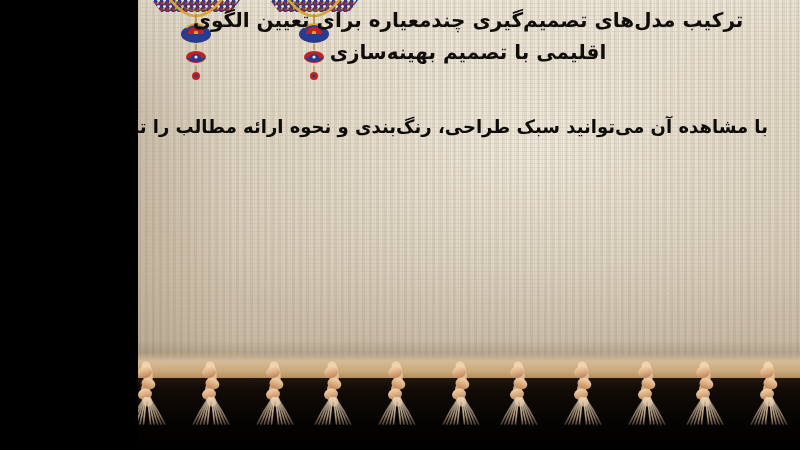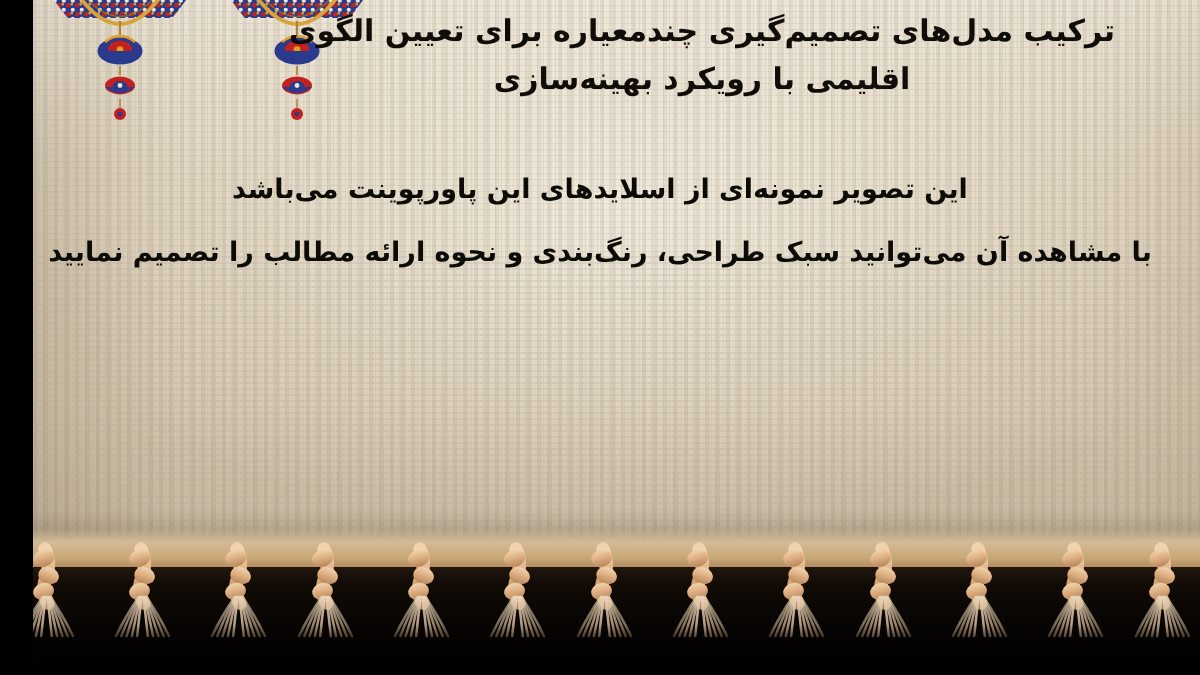--- a/index.html
+++ b/index.html
@@ -3,21 +3,21 @@
 <meta charset="utf-8">
 <title>Slide</title>
 <style>
   html, body {
     margin: 0;
     padding: 0;
     background: #000;
   }
   #slide {
     position: relative;
-    width: 778px;
+    width: 662px;
     height: 450px;
     overflow: hidden;
     font-family: "DejaVu Sans", "Liberation Sans", sans-serif;
     background: #eab308;
   }
 
   
   .carpet-field {
     position: absolute;
     left: 0; top: 0;
@@ -244,25 +244,24 @@
         <circle cx="0" cy="0" r="1.6" fill="#efe6d2"></circle>
       </g>
       <path d="M48 118 V124" stroke="#b08436" stroke-width="1"></path>
       <circle cx="48" cy="128" r="4" fill="#c42020"></circle>
       <circle cx="48" cy="128" r="1.6" fill="#2a3a8c"></circle>
     </svg>
   </div>
 
   <div class="title-block">
     <div class="title-line">ترکیب مدل‌های تصمیم‌گیری چندمعیاره برای تعیین الگوی</div>
-    <div class="title-line">اقلیمی با رویکرد بهینه‌سازی</div>
+    <div class="title-line">اقلیمی با تصمیم بهینه‌سازی</div>
   </div>
 
   <div class="body-block">
-    <div class="body-line">این تصویر نمونه‌ای از اسلایدهای این پاورپوینت می‌باشد</div>
     <div class="body-line">با مشاهده آن می‌توانید سبک طراحی، رنگ‌بندی و نحوه ارائه مطالب را تصمیم نمایید</div>
   </div>
 
   <div class="shadow-strip"></div>
 
   <div class="fringe-zone">
     <div class="fringe-dark"></div>
     <div class="fringe-header"></div>
     <svg class="fringe-svg" id="fringe-draw" width="800" height="98" viewBox="0 0 800 98" xmlns="http://www.w3.org/2000/svg">
       <defs>

